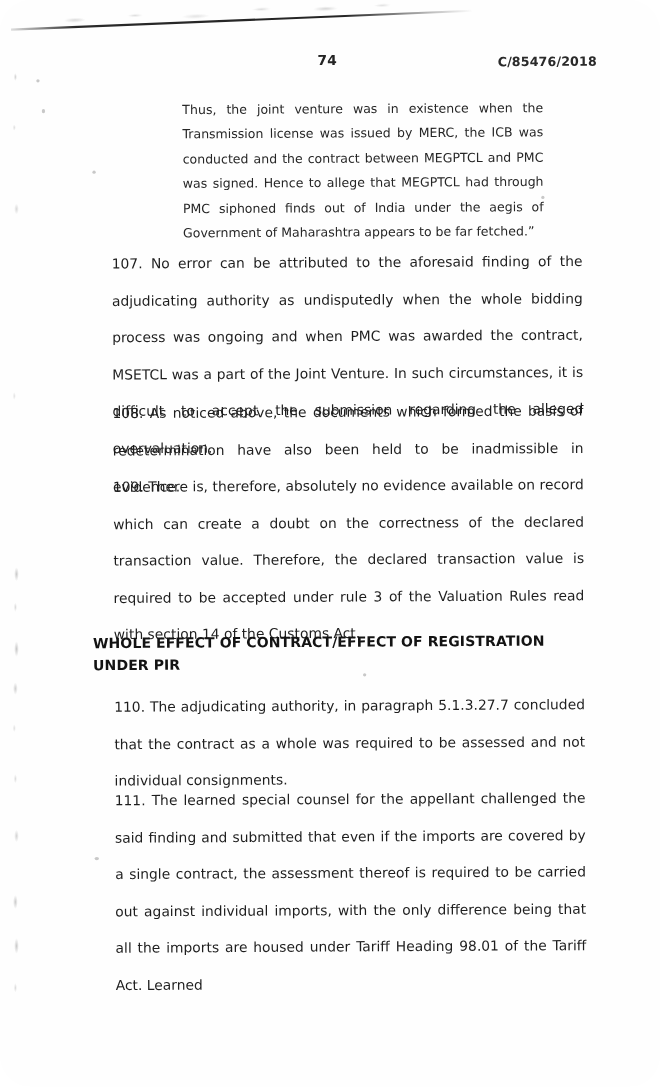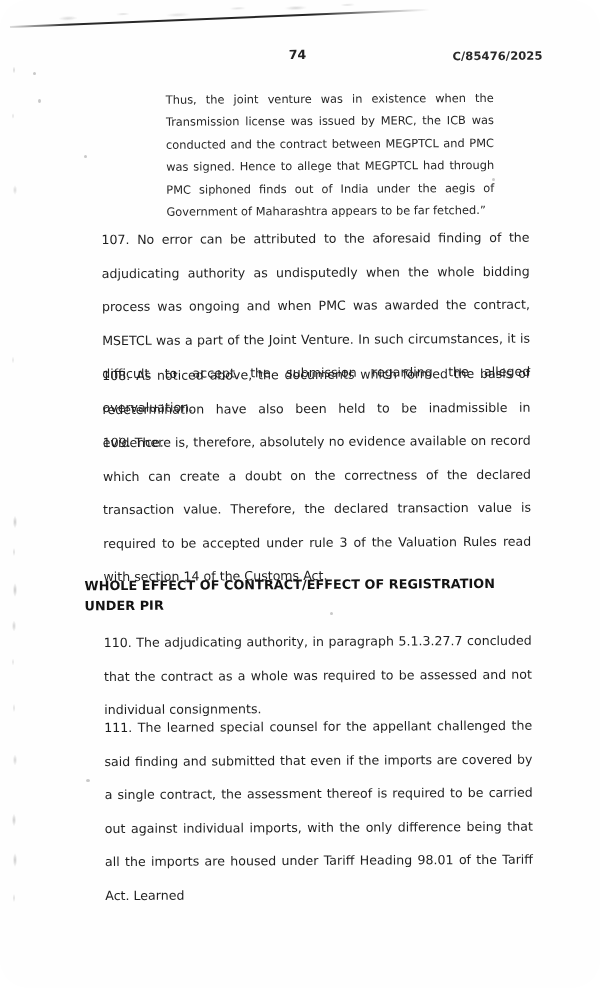--- a/index.html
+++ b/index.html
@@ -161,21 +161,21 @@
   <div class="speck-right" style="left:84px; top:155px; width:3px; height:3px;"></div>
   <div class="speck-right" style="left:33px; top:72px; width:3px; height:3px;"></div>
   <div class="speck-right" style="left:38px; top:99px; width:3px; height:4px;"></div>
   <div class="speck-right" style="left:330px; top:612px; width:3px; height:3px;"></div>
   <div class="speck-right" style="left:86px; top:779px; width:4px; height:3px;"></div>
 
   <div class="typed">
 
     <div class="page-number">74</div>
 
-    <div class="case-number">C/85476/2025</div>
+    <div class="case-number">C/85476/2018</div>
 
     <div class="quote-block">Thus, the joint venture was in existence when the Transmission license was issued by MERC, the ICB was conducted and the contract between MEGPTCL and PMC was signed. Hence to allege that MEGPTCL had through PMC siphoned finds out of India under the aegis of Government of Maharashtra appears to be far fetched.”</div>
 
     <div class="body-block" style="top:222px;">107. No error can be attributed to the aforesaid finding of the adjudicating authority as undisputedly when the whole bidding process was ongoing and when PMC was awarded the contract, MSETCL was a part of the Joint Venture. In such circumstances, it is difficult to accept the submission regarding the alleged overvaluation.</div>
 
     <div class="body-block" style="top:358px;">108. As noticed above, the documents which formed the basis of redetermination have also been held to be inadmissible in evidence.</div>
 
     <div class="body-block" style="top:425px;">109. There is, therefore, absolutely no evidence available on record which can create a doubt on the correctness of the declared transaction value. Therefore, the declared transaction value is required to be accepted under rule 3 of the Valuation Rules read with section 14 of the Customs Act.</div>
 
     <div class="section-heading" style="top:575px;">WHOLE EFFECT OF CONTRACT/EFFECT OF REGISTRATION UNDER PIR</div>

